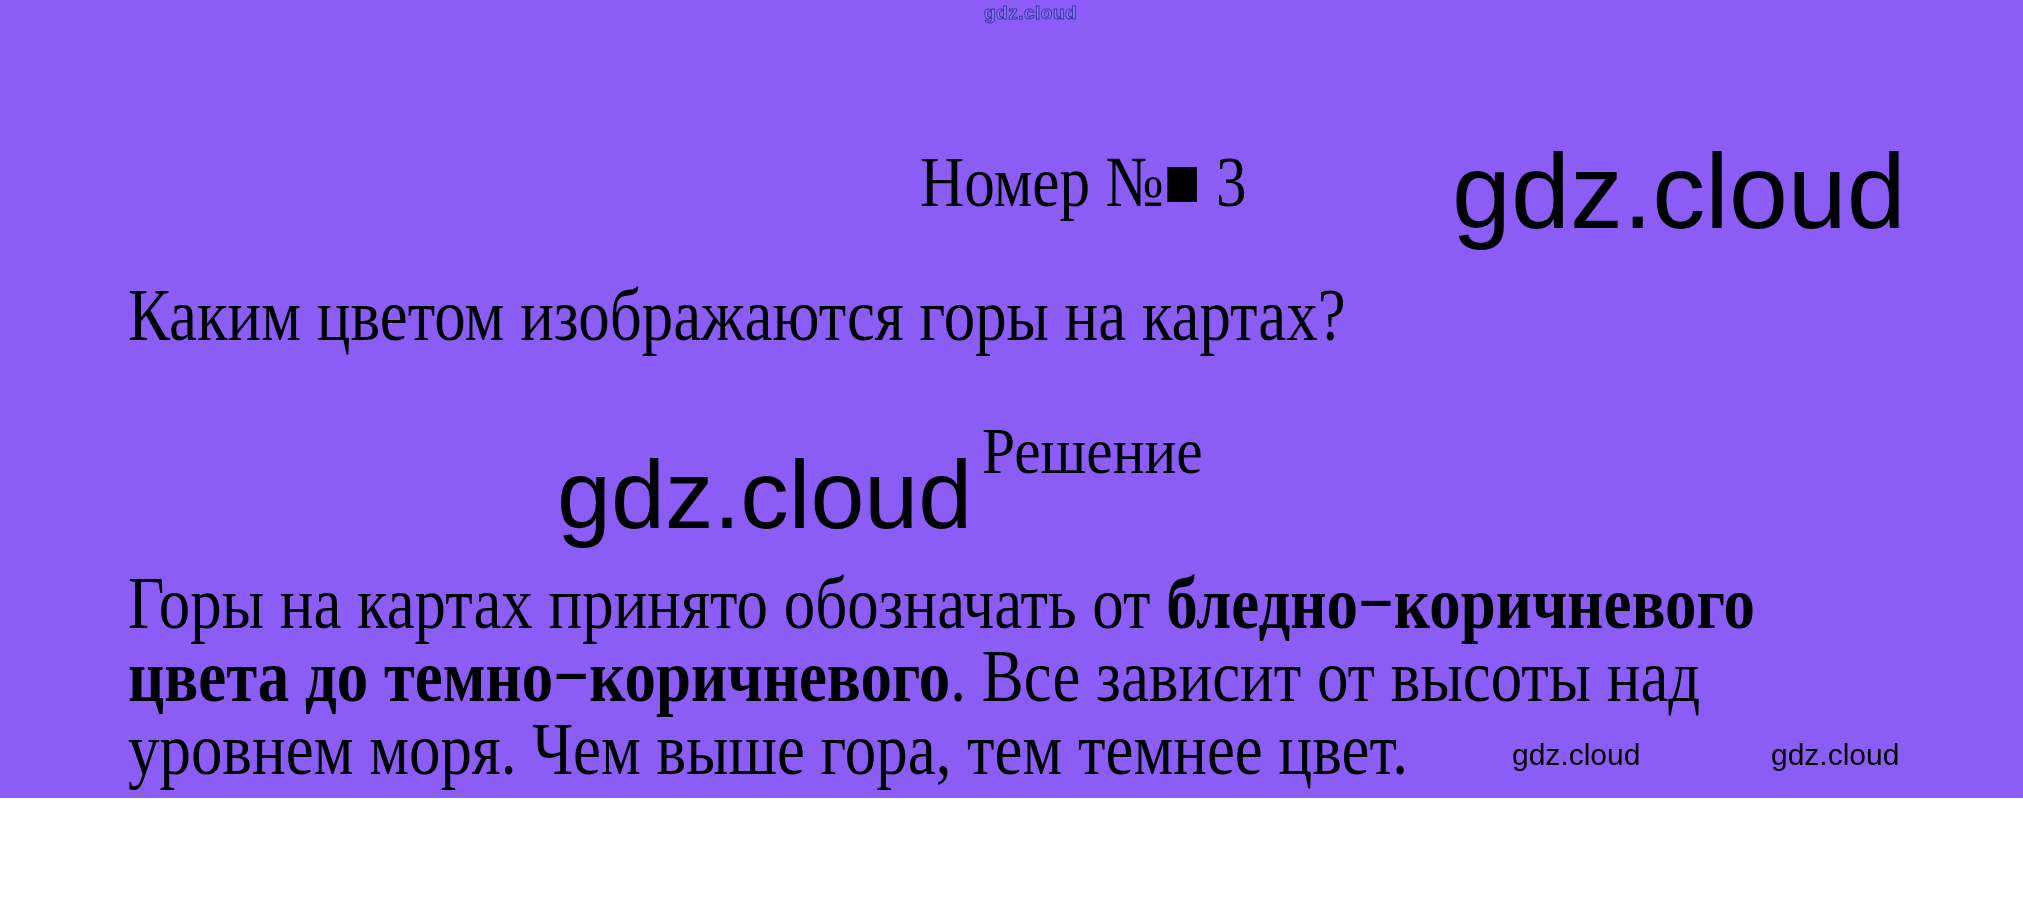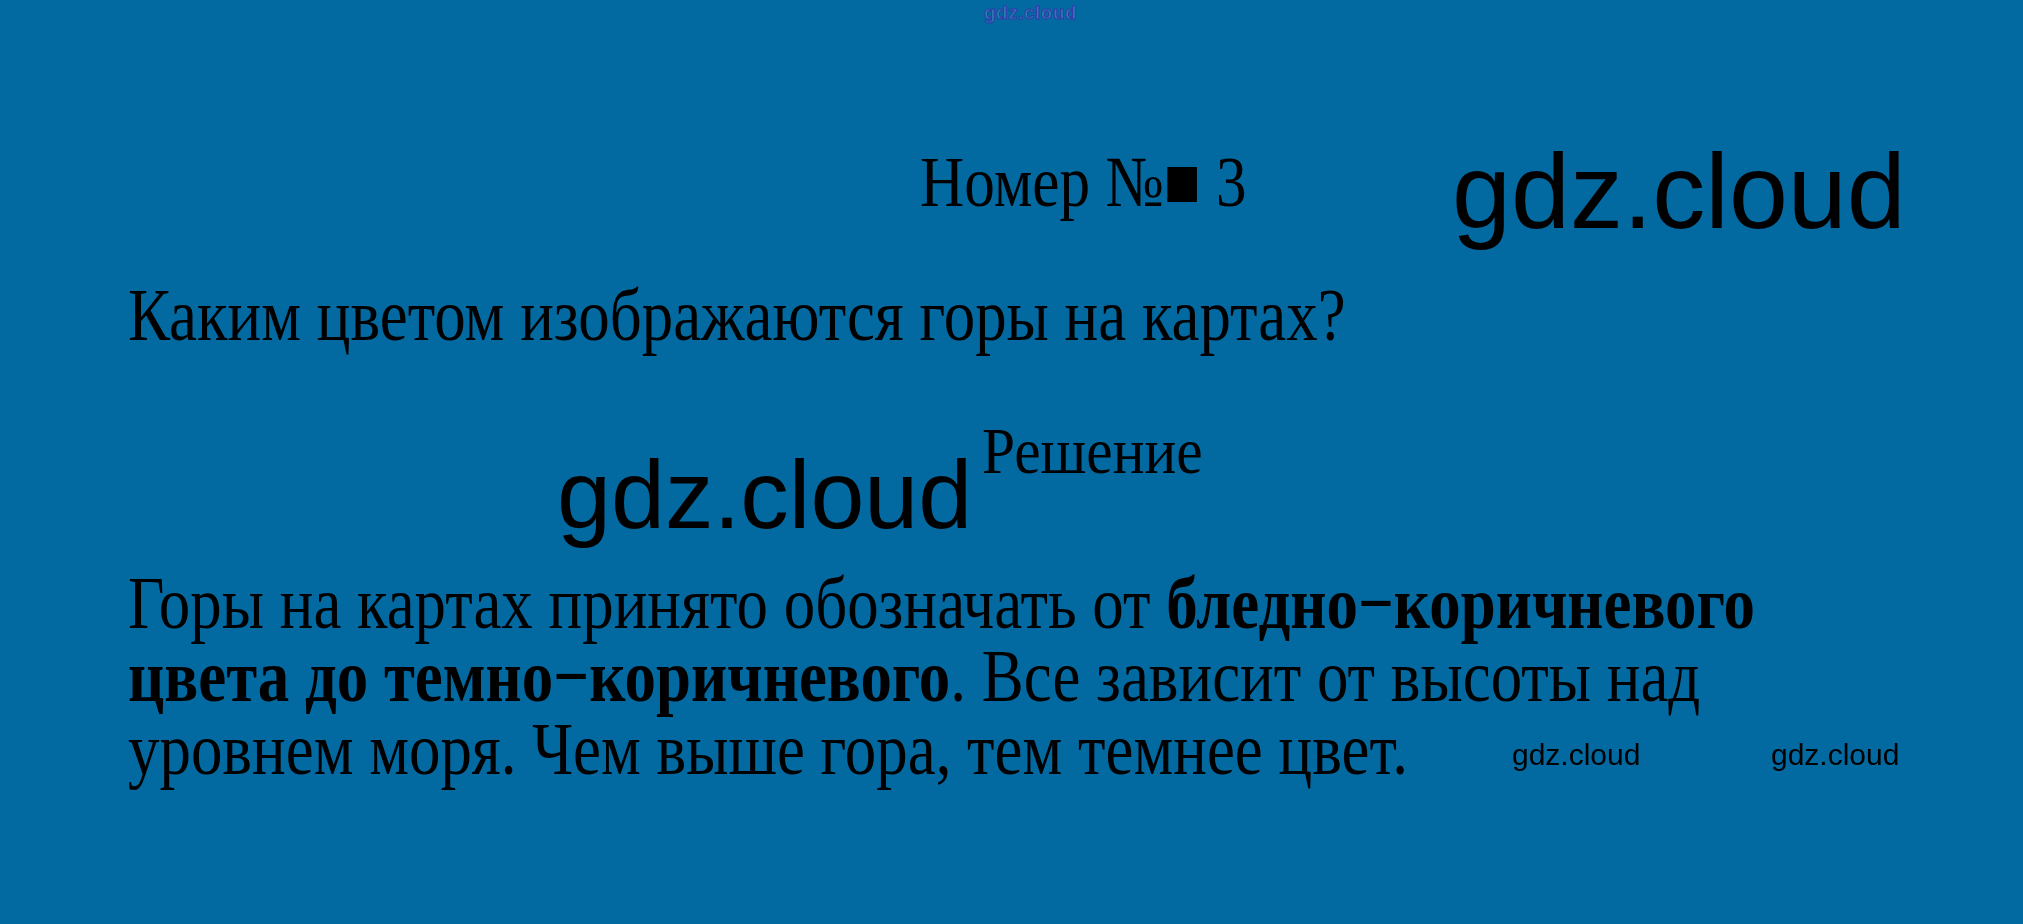--- a/index.html
+++ b/index.html
@@ -3,22 +3,22 @@
 <meta charset="utf-8">
 <style>
   html, body {
     margin: 0;
     padding: 0;
     background: #ffffff;
   }
   .page {
     position: relative;
     width: 2023px;
-    height: 924px;
-    background: #0369a1;
+    height: 798px;
+    background: #8b5cf6;
     overflow: hidden;
   }
   .abs {
     position: absolute;
     white-space: nowrap;
     line-height: 1;
   }
   .serif {
     font-family: "Liberation Serif", "DejaVu Serif", serif;
     color: #000000;

